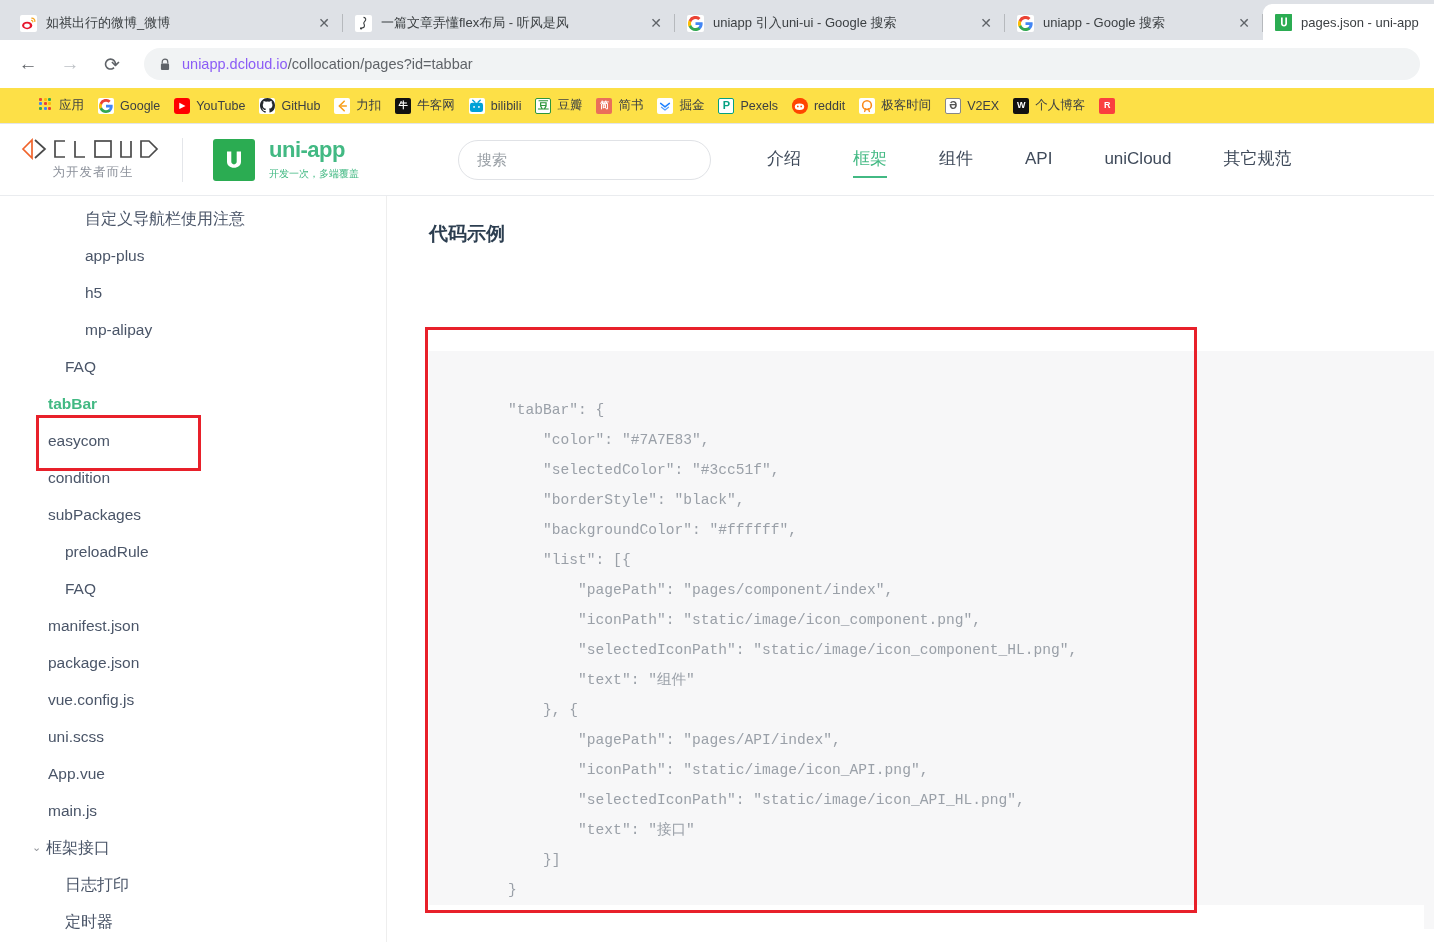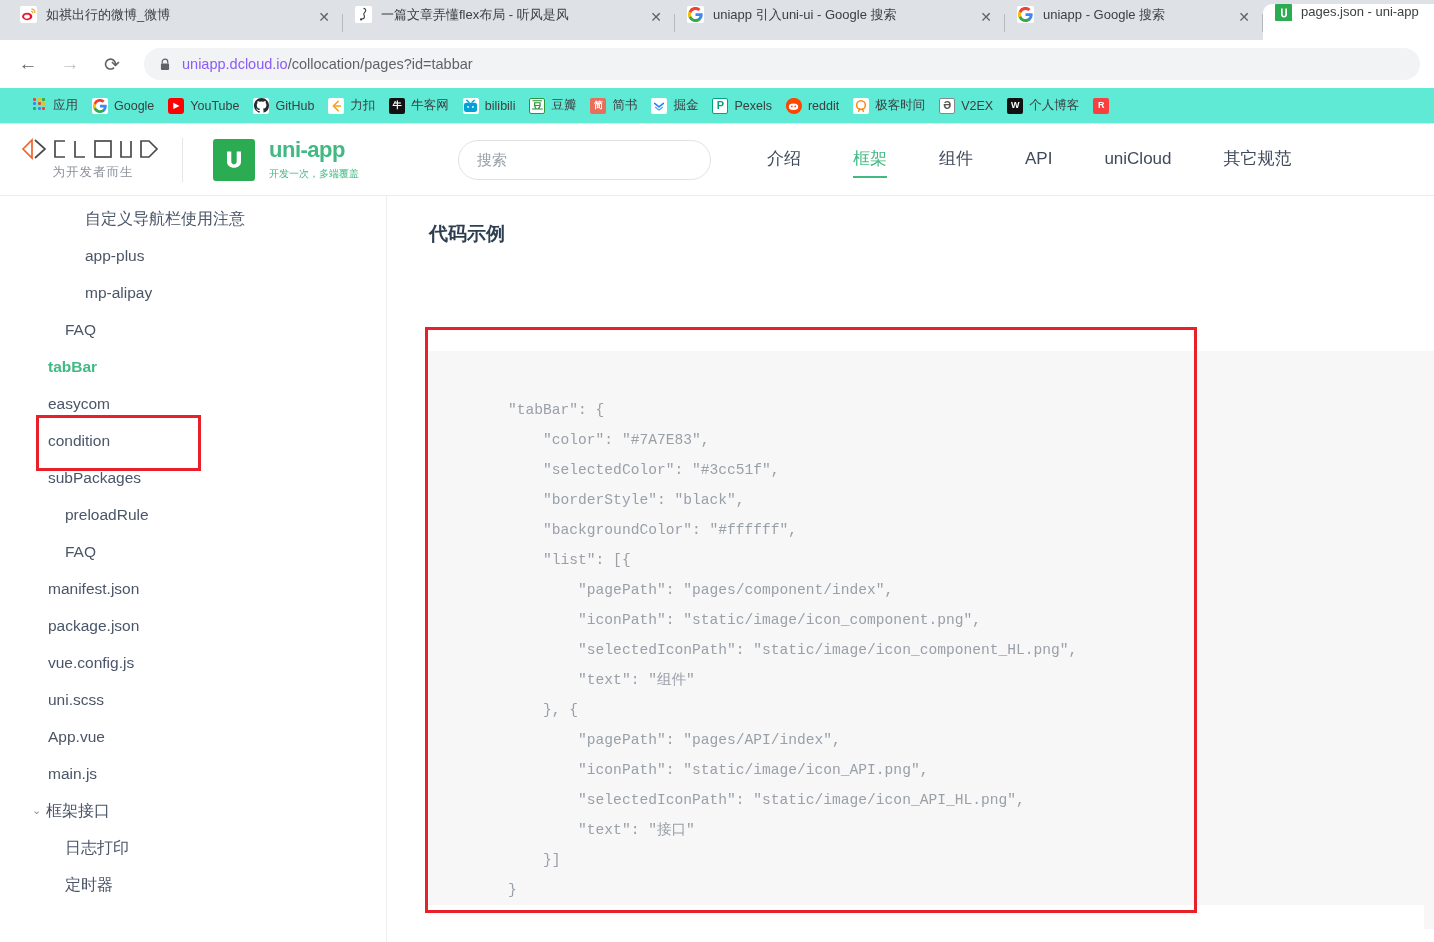--- a/index.html
+++ b/index.html
@@ -20,21 +20,21 @@
     background: #dee1e6;
     display: flex;
     align-items: flex-end;
     padding-left: 8px;
     position: relative;
     overflow: hidden;
   }
   .tab {
     height: 34px;
     display: flex;
-    align-items: flex-start;
+    align-items: center;
     padding: 0 8px 0 12px;
     font-size: 13px;
     color: #3c4043;
     position: relative;
     min-width: 0;
     flex: 0 0 auto;
   }
   .tab.inactive { background: transparent; }
   .tab.inactive::after {
     content: "";
@@ -134,24 +134,24 @@
     font-size: 14.5px;
     color: #5f6368;
     white-space: nowrap;
     overflow: hidden;
   }
   .omnibox-url .host { color: #8b5cf6; }
 
   
   .bookmarks {
     height: 36px;
-    background: #5eead4;
+    background: #fde047;
     display: flex;
     align-items: center;
-    padding: 0 8px 0 24px;
+    padding: 0 8px 0 30px;
     border-bottom: 1px solid #e3e5e8;
     overflow: hidden;
     white-space: nowrap;
   }
   .bm {
     display: flex;
     align-items: center;
     height: 26px;
     padding: 0 7px;
     border-radius: 4px;
@@ -623,20 +623,21 @@
         <div class="nav-item">uniCloud</div>
         <div class="nav-item">其它规范</div>
       </div>
     </div>
 
     <div class="body-area">
 
       <div class="sidebar">
         <div class="side-item lvl3 cn">自定义导航栏使用注意</div>
         <div class="side-item lvl3">app-plus</div>
+        <div class="side-item lvl3">h5</div>
         <div class="side-item lvl3">mp-alipay</div>
         <div class="side-item lvl2">FAQ</div>
         <div class="side-item lvl1 selected">tabBar</div>
         <div class="side-item lvl1">easycom</div>
         <div class="side-item lvl1">condition</div>
         <div class="side-item lvl1">subPackages</div>
         <div class="side-item lvl2">preloadRule</div>
         <div class="side-item lvl2">FAQ</div>
         <div class="side-item lvl1">manifest.json</div>
         <div class="side-item lvl1">package.json</div>

